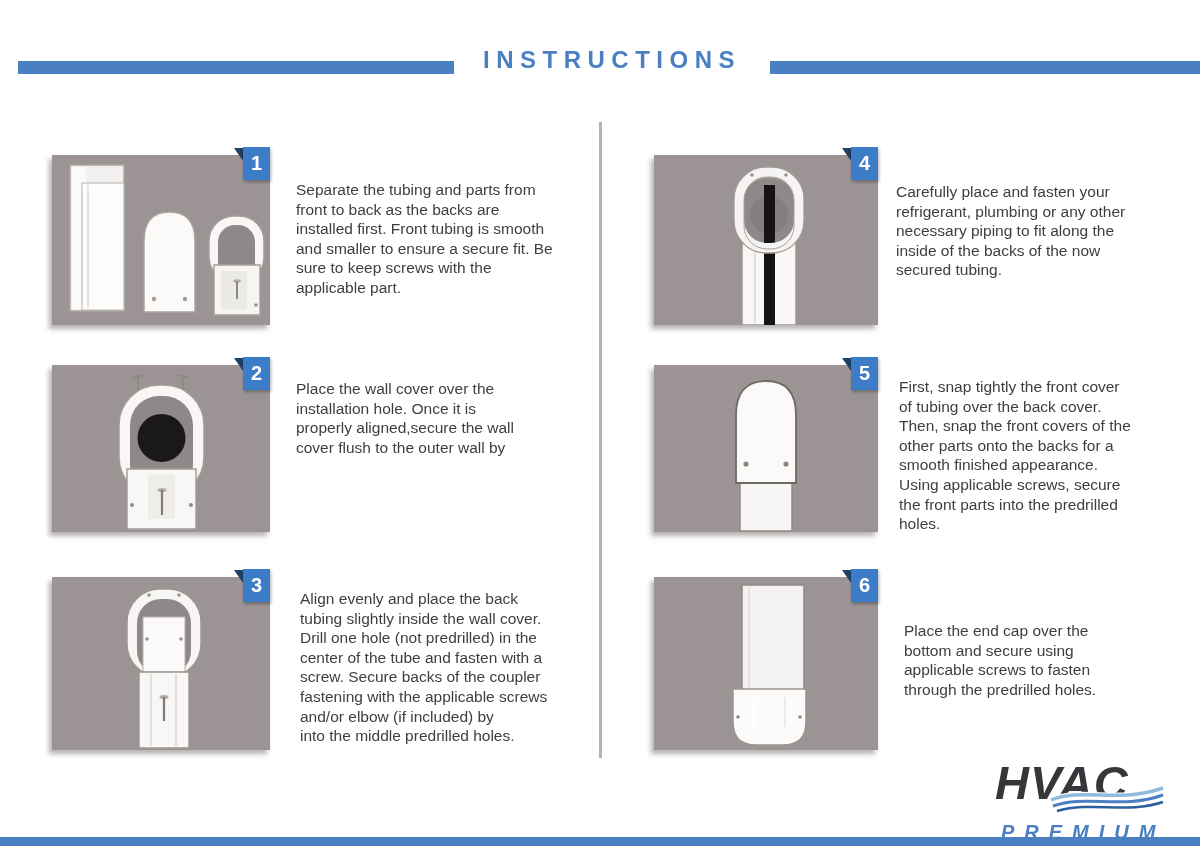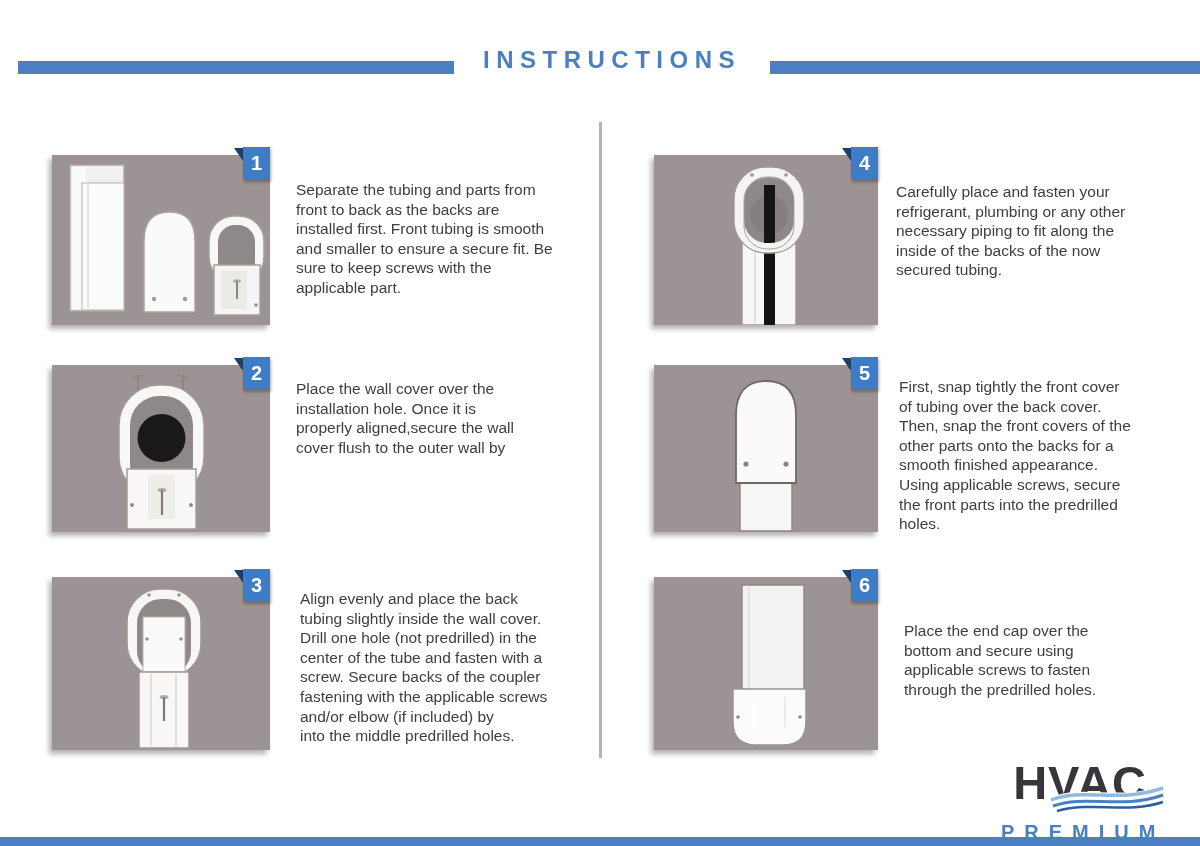--- a/index.html
+++ b/index.html
@@ -25,21 +25,21 @@
         clip-path:polygon(0 0,100% 0,100% 100%);}
 
   
   .step-text{position:absolute;color:var(--text,#3e3e3e);font-size:15.5px;line-height:19.6px;}
 
   
   .divider{position:absolute;left:599px;top:122px;width:3px;height:636px;background:var(--divider,#b7b3b3);}
   .bottom-bar{position:absolute;left:0;right:0;bottom:0;height:9px;background:var(--accent,#4a80c2);}
 
   
-  .logo{position:absolute;left:995px;top:760px;width:170px;height:70px;text-align:center;}
+  .logo{position:absolute;left:995px;top:760px;width:170px;height:70px;font-style:italic;}
   .logo-hvac{position:relative;font-size:47px;line-height:46px;font-weight:900;letter-spacing:1px;
              color:var(--logo_dark,#37373b);}
   .logo-wave{position:absolute;left:52px;top:20px;width:118px;height:36px;pointer-events:none;}
   .logo-premium{font-size:20px;font-weight:bold;letter-spacing:10px;color:var(--accent,#4a80c2);margin-top:15px;padding-left:6px;}
 </style>
 </head>
 <body>
 
 <div class="canvas">
 

